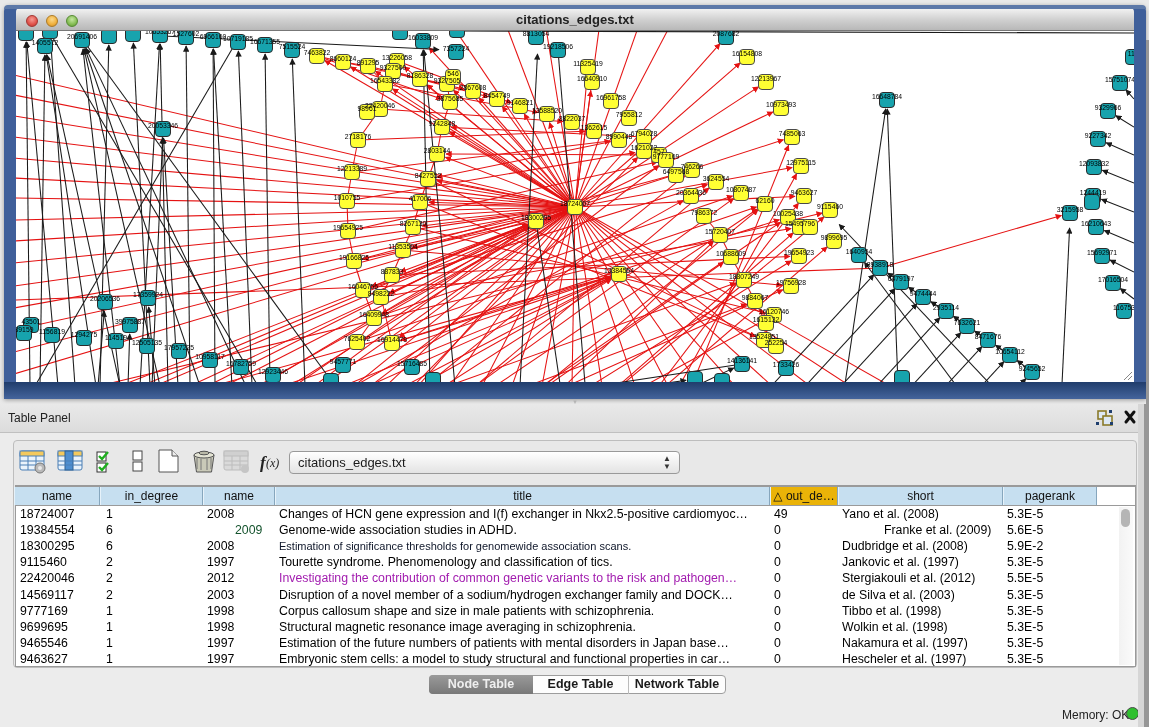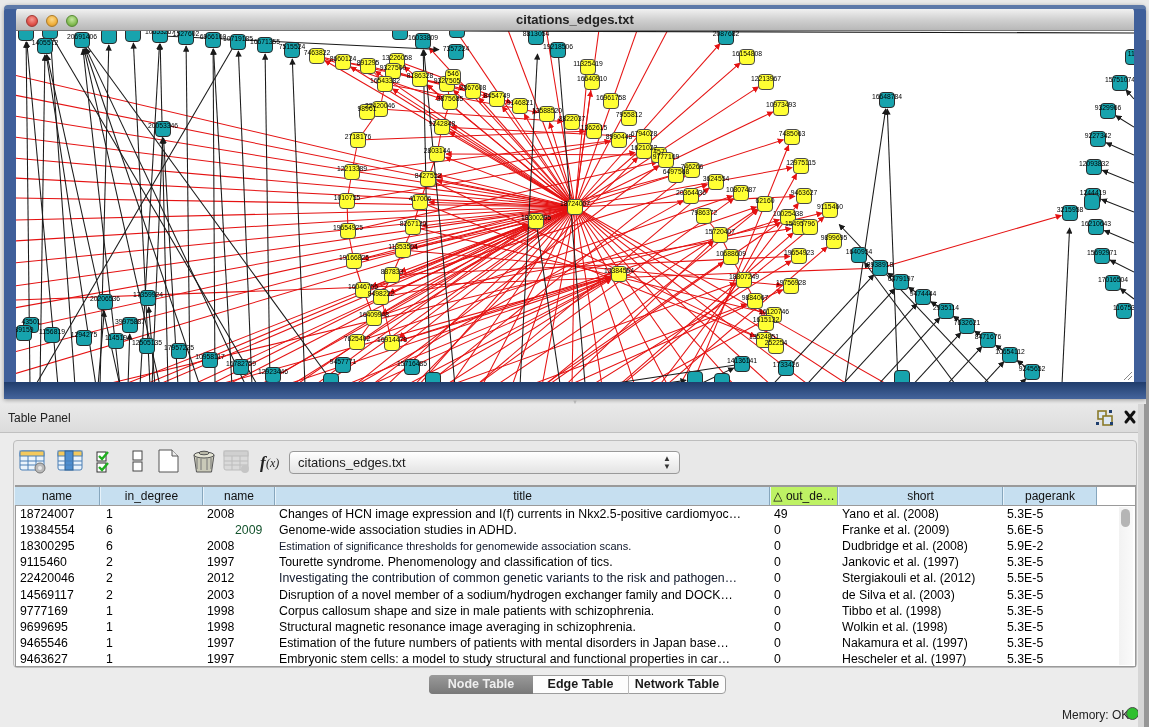--- a/index.html
+++ b/index.html
@@ -598,55 +598,55 @@
 <div style="position:absolute;left:289px;top:451px;width:391px;height:23px;background:linear-gradient(180deg,#ffffff,#e3e3e3);border:1px solid #999;border-radius:4px;"></div>
 <div style="position:absolute;left:298px;top:451px;height:23px;line-height:23px;font-size:13px;color:#1a1a1a;">citations_edges.txt</div>
 <div style="position:absolute;left:662px;top:455px;width:10px;height:16px;font-size:8px;color:#333;line-height:8px;text-align:center;">▲<br>▼</div>
 
 <div style="position:absolute;left:15px;top:485px;width:1121px;height:182px;background:#fff;border:1px solid #9a9a9a;"></div>
 <div style="position:absolute;left:16px;top:486px;width:1119px;height:20px;background:#fff;border-top:1px solid #9a9a9a;border-bottom:1px solid #9a9a9a;"></div>
 <div style="position:absolute;left:14px;top:487px;width:86px;height:18px;background:#c6dff0;border-right:1px solid #86a6bd;border-left:1px solid #e6f2fa;font-size:12px;line-height:18px;text-align:center;color:#111;">name</div>
 <div style="position:absolute;left:100px;top:487px;width:103px;height:18px;background:#c6dff0;border-right:1px solid #86a6bd;border-left:1px solid #e6f2fa;font-size:12px;line-height:18px;text-align:center;color:#111;">in_degree</div>
 <div style="position:absolute;left:203px;top:487px;width:72px;height:18px;background:#c6dff0;border-right:1px solid #86a6bd;border-left:1px solid #e6f2fa;font-size:12px;line-height:18px;text-align:center;color:#111;">name</div>
 <div style="position:absolute;left:275px;top:487px;width:495px;height:18px;background:#c6dff0;border-right:1px solid #86a6bd;border-left:1px solid #e6f2fa;font-size:12px;line-height:18px;text-align:center;color:#111;">title</div>
-<div style="position:absolute;left:770px;top:487px;width:68px;height:18px;background:#bef264;border-right:1px solid #86a6bd;border-left:1px solid #e6f2fa;font-size:12px;line-height:18px;text-align:center;color:#111;">△ out_de…</div>
+<div style="position:absolute;left:770px;top:487px;width:68px;height:18px;background:#eab308;border-right:1px solid #86a6bd;border-left:1px solid #e6f2fa;font-size:12px;line-height:18px;text-align:center;color:#111;">△ out_de…</div>
 <div style="position:absolute;left:838px;top:487px;width:165px;height:18px;background:#c6dff0;border-right:1px solid #86a6bd;border-left:1px solid #e6f2fa;font-size:12px;line-height:18px;text-align:center;color:#111;">short</div>
 <div style="position:absolute;left:1003px;top:487px;width:94px;height:18px;background:#c6dff0;border-right:1px solid #86a6bd;border-left:1px solid #e6f2fa;font-size:12px;line-height:18px;text-align:center;color:#111;">pagerank</div>
 <div style="position:absolute;left:20px;top:507px;width:80px;height:16px;font-size:12.3px;line-height:15px;white-space:nowrap;overflow:hidden;color:#000;">18724007</div>
 <div style="position:absolute;left:106px;top:507px;width:97px;height:16px;font-size:12.3px;line-height:15px;white-space:nowrap;overflow:hidden;color:#000;">1</div>
 <div style="position:absolute;left:207px;top:507px;width:68px;height:16px;font-size:12.3px;line-height:15px;white-space:nowrap;overflow:hidden;color:#000;">2008</div>
-<div style="position:absolute;left:279px;top:507px;width:491px;height:16px;font-size:12.3px;line-height:15px;white-space:nowrap;overflow:hidden;color:#000;">Changes of HCN image expression and I(f) currents in Nkx2.5-positive cardiomyoc…</div>
+<div style="position:absolute;left:279px;top:507px;width:491px;height:16px;font-size:12.3px;line-height:15px;white-space:nowrap;overflow:hidden;color:#000;">Changes of HCN gene expression and I(f) exchanger in Nkx2.5-positive cardiomyoc…</div>
 <div style="position:absolute;left:774px;top:507px;width:64px;height:16px;font-size:12.3px;line-height:15px;white-space:nowrap;overflow:hidden;color:#000;">49</div>
 <div style="position:absolute;left:842px;top:507px;width:161px;height:16px;font-size:12.3px;line-height:15px;white-space:nowrap;overflow:hidden;color:#000;">Yano et al. (2008)</div>
 <div style="position:absolute;left:1007px;top:507px;width:90px;height:16px;font-size:12.3px;line-height:15px;white-space:nowrap;overflow:hidden;color:#000;">5.3E-5</div>
 <div style="position:absolute;left:20px;top:523.1px;width:80px;height:16px;font-size:12.3px;line-height:15px;white-space:nowrap;overflow:hidden;color:#000;">19384554</div>
 <div style="position:absolute;left:106px;top:523.1px;width:97px;height:16px;font-size:12.3px;line-height:15px;white-space:nowrap;overflow:hidden;color:#000;">6</div>
 <div style="position:absolute;left:207px;top:523.1px;width:68px;height:16px;font-size:12.3px;line-height:15px;white-space:nowrap;overflow:hidden;color:#14532d;margin-left:28px;">2009</div>
 <div style="position:absolute;left:279px;top:523.1px;width:491px;height:16px;font-size:12.3px;line-height:15px;white-space:nowrap;overflow:hidden;color:#000;">Genome-wide association studies in ADHD.</div>
 <div style="position:absolute;left:774px;top:523.1px;width:64px;height:16px;font-size:12.3px;line-height:15px;white-space:nowrap;overflow:hidden;color:#000;">0</div>
-<div style="position:absolute;left:842px;top:523.1px;width:161px;height:16px;font-size:12.3px;line-height:15px;white-space:nowrap;overflow:hidden;color:#000;">Franke et al. (2009)</div>
+<div style="position:absolute;left:884px;top:523.1px;width:161px;height:16px;font-size:12.3px;line-height:15px;white-space:nowrap;overflow:hidden;color:#000;">Franke et al. (2009)</div>
 <div style="position:absolute;left:1007px;top:523.1px;width:90px;height:16px;font-size:12.3px;line-height:15px;white-space:nowrap;overflow:hidden;color:#000;">5.6E-5</div>
 <div style="position:absolute;left:20px;top:539.2px;width:80px;height:16px;font-size:12.3px;line-height:15px;white-space:nowrap;overflow:hidden;color:#000;">18300295</div>
 <div style="position:absolute;left:106px;top:539.2px;width:97px;height:16px;font-size:12.3px;line-height:15px;white-space:nowrap;overflow:hidden;color:#000;">6</div>
 <div style="position:absolute;left:207px;top:539.2px;width:68px;height:16px;font-size:12.3px;line-height:15px;white-space:nowrap;overflow:hidden;color:#000;">2008</div>
 <div style="position:absolute;left:279px;top:539.2px;width:491px;height:16px;font-size:11px;line-height:15px;white-space:nowrap;overflow:hidden;color:#0f172a;">Estimation of significance thresholds for genomewide association scans.</div>
 <div style="position:absolute;left:774px;top:539.2px;width:64px;height:16px;font-size:12.3px;line-height:15px;white-space:nowrap;overflow:hidden;color:#000;">0</div>
 <div style="position:absolute;left:842px;top:539.2px;width:161px;height:16px;font-size:12.3px;line-height:15px;white-space:nowrap;overflow:hidden;color:#000;">Dudbridge et al. (2008)</div>
 <div style="position:absolute;left:1007px;top:539.2px;width:90px;height:16px;font-size:12.3px;line-height:15px;white-space:nowrap;overflow:hidden;color:#000;">5.9E-2</div>
 <div style="position:absolute;left:20px;top:555.3000000000001px;width:80px;height:16px;font-size:12.3px;line-height:15px;white-space:nowrap;overflow:hidden;color:#000;">9115460</div>
 <div style="position:absolute;left:106px;top:555.3000000000001px;width:97px;height:16px;font-size:12.3px;line-height:15px;white-space:nowrap;overflow:hidden;color:#000;">2</div>
 <div style="position:absolute;left:207px;top:555.3000000000001px;width:68px;height:16px;font-size:12.3px;line-height:15px;white-space:nowrap;overflow:hidden;color:#000;">1997</div>
 <div style="position:absolute;left:279px;top:555.3000000000001px;width:491px;height:16px;font-size:12.3px;line-height:15px;white-space:nowrap;overflow:hidden;color:#000;">Tourette syndrome. Phenomenology and classification of tics.</div>
 <div style="position:absolute;left:774px;top:555.3000000000001px;width:64px;height:16px;font-size:12.3px;line-height:15px;white-space:nowrap;overflow:hidden;color:#000;">0</div>
 <div style="position:absolute;left:842px;top:555.3000000000001px;width:161px;height:16px;font-size:12.3px;line-height:15px;white-space:nowrap;overflow:hidden;color:#000;">Jankovic et al. (1997)</div>
 <div style="position:absolute;left:1007px;top:555.3000000000001px;width:90px;height:16px;font-size:12.3px;line-height:15px;white-space:nowrap;overflow:hidden;color:#000;">5.3E-5</div>
 <div style="position:absolute;left:20px;top:571.4000000000001px;width:80px;height:16px;font-size:12.3px;line-height:15px;white-space:nowrap;overflow:hidden;color:#000;">22420046</div>
 <div style="position:absolute;left:106px;top:571.4000000000001px;width:97px;height:16px;font-size:12.3px;line-height:15px;white-space:nowrap;overflow:hidden;color:#000;">2</div>
 <div style="position:absolute;left:207px;top:571.4000000000001px;width:68px;height:16px;font-size:12.3px;line-height:15px;white-space:nowrap;overflow:hidden;color:#000;">2012</div>
-<div style="position:absolute;left:279px;top:571.4000000000001px;width:491px;height:16px;font-size:12.3px;line-height:15px;white-space:nowrap;overflow:hidden;color:#0f172a;">Investigating the contribution of common genetic variants to the risk and pathogen…</div>
+<div style="position:absolute;left:279px;top:571.4000000000001px;width:491px;height:16px;font-size:12.3px;line-height:15px;white-space:nowrap;overflow:hidden;color:#a21caf;">Investigating the contribution of common genetic variants to the risk and pathogen…</div>
 <div style="position:absolute;left:774px;top:571.4000000000001px;width:64px;height:16px;font-size:12.3px;line-height:15px;white-space:nowrap;overflow:hidden;color:#000;">0</div>
 <div style="position:absolute;left:842px;top:571.4000000000001px;width:161px;height:16px;font-size:12.3px;line-height:15px;white-space:nowrap;overflow:hidden;color:#000;">Stergiakouli et al. (2012)</div>
 <div style="position:absolute;left:1007px;top:571.4000000000001px;width:90px;height:16px;font-size:12.3px;line-height:15px;white-space:nowrap;overflow:hidden;color:#000;">5.5E-5</div>
 <div style="position:absolute;left:20px;top:587.5000000000001px;width:80px;height:16px;font-size:12.3px;line-height:15px;white-space:nowrap;overflow:hidden;color:#000;">14569117</div>
 <div style="position:absolute;left:106px;top:587.5000000000001px;width:97px;height:16px;font-size:12.3px;line-height:15px;white-space:nowrap;overflow:hidden;color:#000;">2</div>
 <div style="position:absolute;left:207px;top:587.5000000000001px;width:68px;height:16px;font-size:12.3px;line-height:15px;white-space:nowrap;overflow:hidden;color:#000;">2003</div>
 <div style="position:absolute;left:279px;top:587.5000000000001px;width:491px;height:16px;font-size:12.3px;line-height:15px;white-space:nowrap;overflow:hidden;color:#000;">Disruption of a novel member of a sodium/hydrogen exchanger family and DOCK…</div>
 <div style="position:absolute;left:774px;top:587.5000000000001px;width:64px;height:16px;font-size:12.3px;line-height:15px;white-space:nowrap;overflow:hidden;color:#000;">0</div>
 <div style="position:absolute;left:842px;top:587.5000000000001px;width:161px;height:16px;font-size:12.3px;line-height:15px;white-space:nowrap;overflow:hidden;color:#000;">de Silva et al. (2003)</div>
 <div style="position:absolute;left:1007px;top:587.5000000000001px;width:90px;height:16px;font-size:12.3px;line-height:15px;white-space:nowrap;overflow:hidden;color:#000;">5.3E-5</div>

